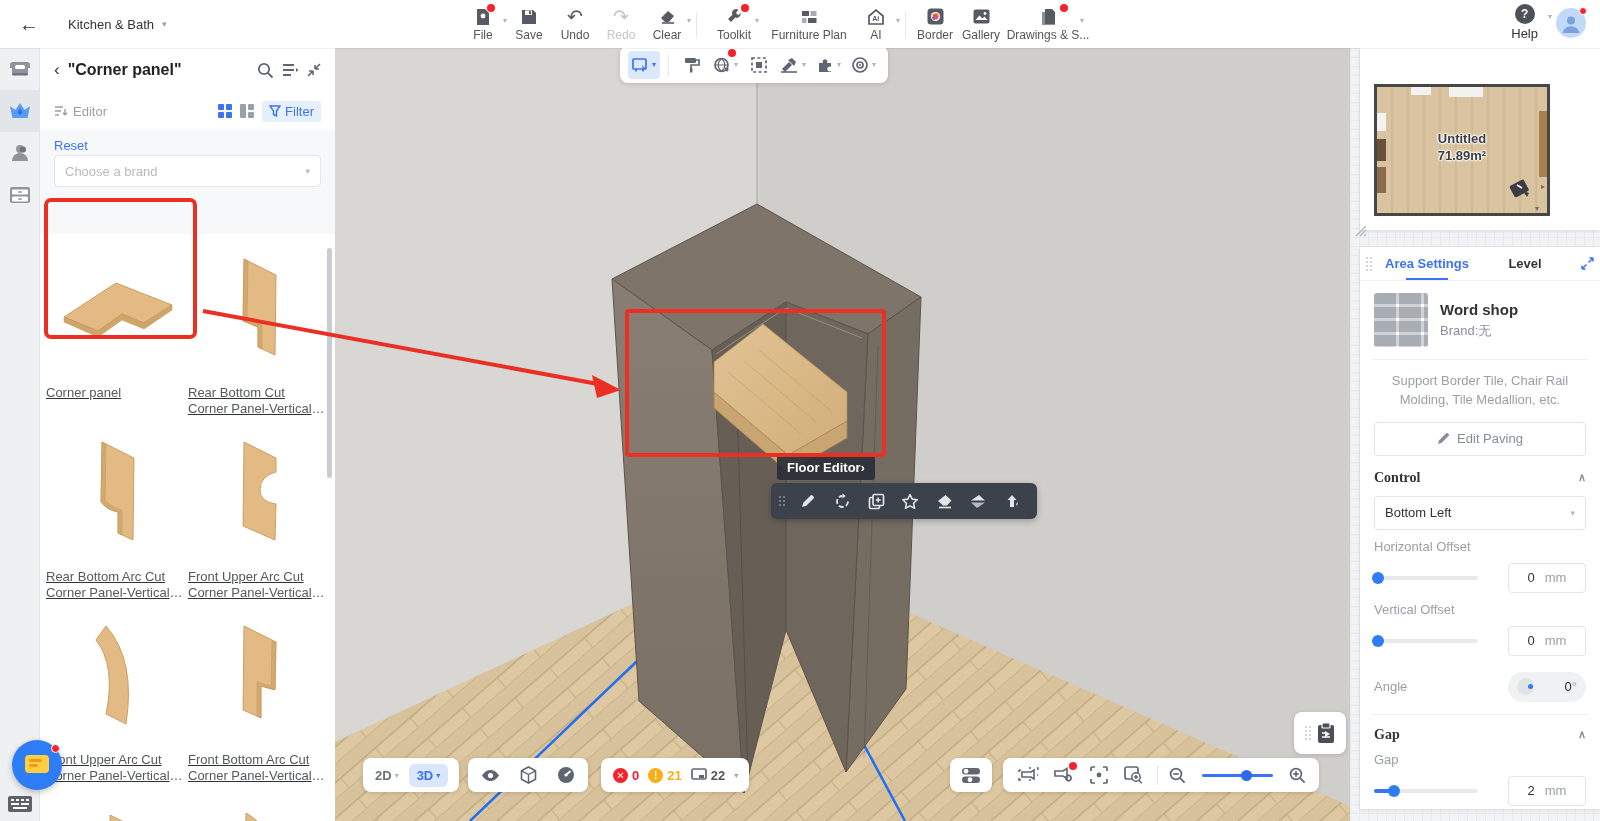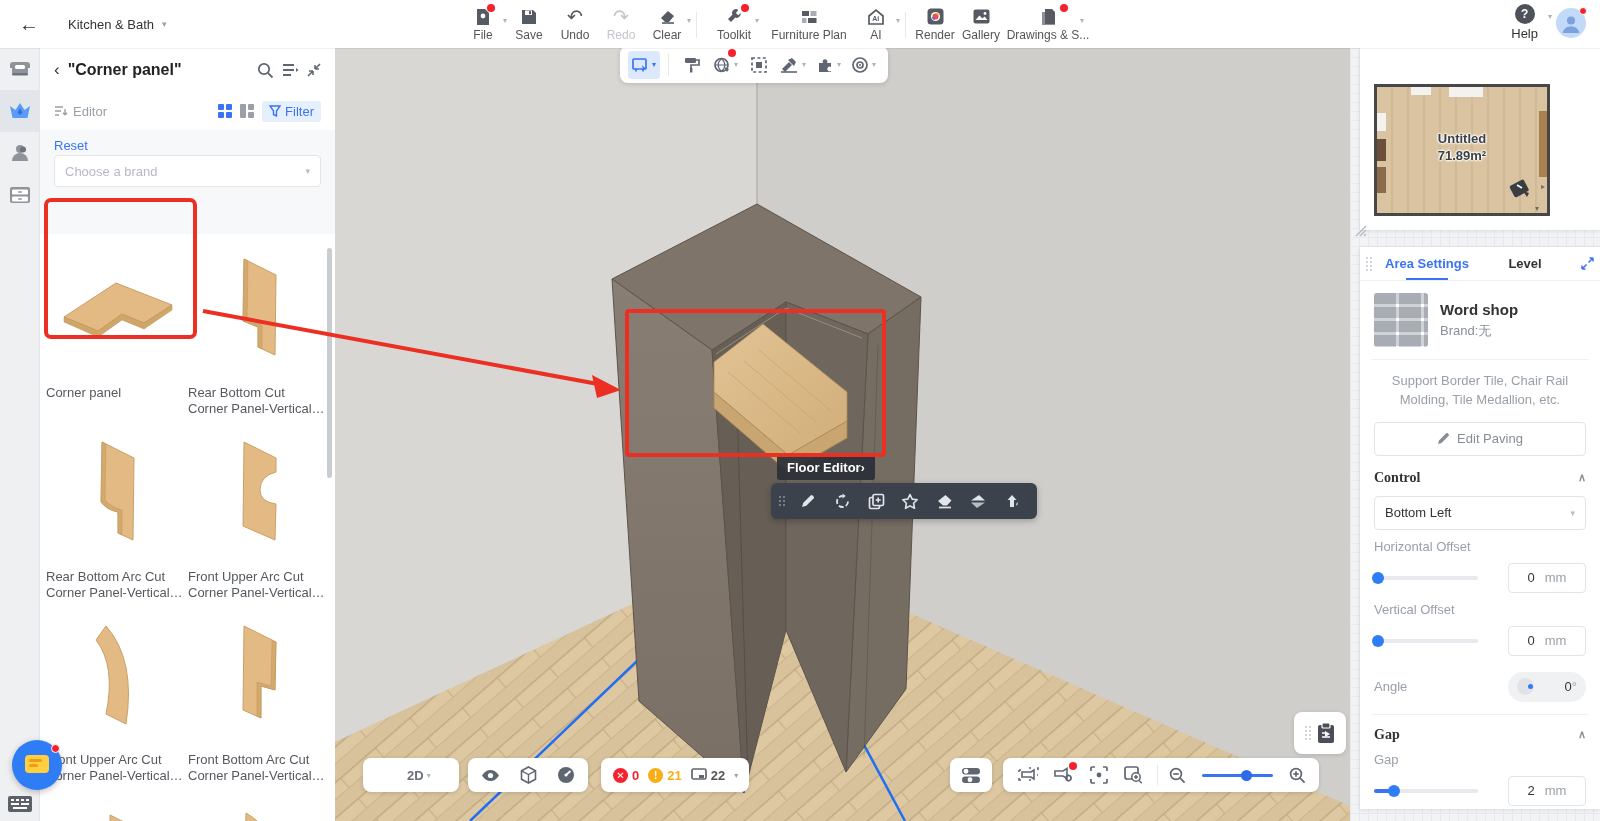--- a/index.html
+++ b/index.html
@@ -47,21 +47,21 @@
   .view-grid-icon { display:grid; grid-template-columns:6px 6px; grid-template-rows:6px 6px; gap:2px; cursor:pointer; }
   .view-grid-icon i { background:#3b73f5; border-radius:1px; }
   .view-list-icon { display:grid; grid-template-columns:6px 6px; grid-template-rows:6px 6px; gap:2px; cursor:pointer; }
   .view-list-icon i { background:#9aa0a8; border-radius:1px; }
   .filter-chip { display:flex; align-items:center; gap:4px; color:#3b73f5; background:#e6effd; border-radius:3px; padding:3px 7px; font-size:13px; cursor:pointer; }
   .lp-filterbox { position:absolute; left:0; top:82px; right:0; height:104px; background:#f7f8fa; padding:8px 14px; }
   .reset-link { text-align:left; color:#3b73f5; font-size:13px; margin-bottom:2px; cursor:pointer; }
   .brand-select { height:32px; background:#fff; border:1px solid #e3e5e9; border-radius:4px; display:flex; align-items:center; justify-content:space-between; padding:0 10px; color:#b6bac2; cursor:pointer; }
   .sel-caret { color:#b6bac2; font-size:9px; }
   .products { position:absolute; left:6px; top:196px; width:282px; display:grid; grid-template-columns:140px 140px; column-gap:2px; row-gap:10px; }
-  .prod { width:140px; cursor:pointer; }
+  .prod { width:140px; cursor:pointer;text-decoration:underline; }
   .prod .pimg { width:140px; height:137px; background:#fff; display:flex; align-items:center; justify-content:center; }
   .prod .plabel { margin-top:4px; font-size:13px; line-height:1.25; color:#55595f; display:-webkit-box; -webkit-line-clamp:2; -webkit-box-orient:vertical; overflow:hidden; }
   .lp-scrollbar { position:absolute; right:3px; top:200px; width:5px; height:230px; background:#c9ccd1; border-radius:3px; z-index:5; }
 
   
   .canvas-svg { position:absolute; left:335px; top:48px; z-index:1; }
 
   
   .sec-toolbar { position:absolute; left:620px; top:46px; height:37px; background:#fff; border-radius:8px; box-shadow:0 1px 5px rgba(0,0,0,.15); display:flex; align-items:center; padding:0 8px; gap:2px; z-index:20; }
   .sec-btn { position:relative; height:28px; min-width:30px; display:flex; align-items:center; justify-content:center; color:#5f6672; cursor:pointer; border-radius:4px; padding:0 4px; }
@@ -73,21 +73,21 @@
   
   .fe-tooltip { position:absolute; left:777px; top:455px; height:25px; background:rgba(42,47,55,.92); color:#fff; font-weight:bold; font-size:13px; display:flex; align-items:center; padding:0 10px; border-radius:3px; z-index:21; }
   .fe-tooltip .chev { font-size:12px; }
   .dark-toolbar { position:absolute; left:771px; top:483px; width:266px; height:36px; background:#3c424b; border-radius:6px; display:flex; align-items:center; padding:0 8px; z-index:20; box-shadow:0 2px 6px rgba(0,0,0,.25); }
   .dt-handle { display:grid; grid-template-columns:2px 2px; grid-template-rows:2px 2px 2px; gap:2px; margin-right:6px; cursor:grab; }
   .dt-handle i { background:#8d939c; border-radius:50%; }
   .dt-btn { flex:1; height:28px; display:flex; align-items:center; justify-content:center; color:#e2e5e9; cursor:pointer; font-size:16px; }
 
   
   .pill { position:absolute; top:758px; height:34px; background:#fff; border-radius:8px; box-shadow:0 1px 4px rgba(0,0,0,.14); display:flex; align-items:center; z-index:20; }
-  .mode-btn { display:flex; align-items:center; gap:3px; font-size:13px; font-weight:bold; color:#6b7078; padding:4px 8px; border-radius:6px; cursor:pointer;margin-left:32px; }
+  .mode-btn { display:flex; align-items:center; gap:3px; font-size:13px; font-weight:bold; color:#6b7078; padding:4px 8px; border-radius:6px; cursor:pointer; }
   .mode-btn .mcaret { font-size:8px; color:#b0b4ba; }
   .mode-btn.active { color:#3b73f5; background:#d9e6fb; }
   .mode-btn.active .mcaret { color:#3b73f5; }
   .pic-btn { width:38px; height:30px; display:flex; align-items:center; justify-content:center; color:#5f6672; cursor:pointer; position:relative; }
   .badge-item { display:flex; align-items:center; gap:4px; cursor:pointer; }
   .disc { width:15px; height:15px; border-radius:50%; color:#fff; font-size:10px; font-weight:bold; display:flex; align-items:center; justify-content:center; }
   .disc.red { background:#f5222d; }
   .disc.orange { background:#faad14; }
   .badge-num.red { color:#f5222d; font-weight:bold; }
   .badge-num.orange { color:#faad14; font-weight:bold; }
@@ -293,21 +293,21 @@
       <div class="tool">
         <span class="ticon">
             <svg width="17" height="17" viewBox="0 0 17 17">
               <rect x="0.5" y="0.5" width="16" height="16" rx="3.5" fill="#565b63"></rect>
               <circle cx="8.5" cy="8.5" r="4.6" fill="#fff"></circle>
               <circle cx="8.5" cy="8.5" r="3.1" fill="#e8505b"></circle>
               <path d="M8.5 5.4a3.1 3.1 0 0 1 3 2.3" stroke="#f6a623" stroke-width="1.4" fill="none"></path>
               <path d="M5.5 9.3a3.1 3.1 0 0 0 2.2 2.2" stroke="#3b73f5" stroke-width="1.4" fill="none"></path>
             </svg>
           </span>
-        <span class="tlabel">Render</span>
+        <span class="tlabel">Border</span>
       </div>
       <div class="tool">
         <span class="ticon">
             <svg width="17" height="15" viewBox="0 0 17 15">
               <rect x="0.5" y="0.5" width="16" height="14" rx="2" fill="#565b63"></rect>
               <path d="M2.5 11l4-4.5 3 3 2-2 3 3.5z" fill="#fff"></path>
               <circle cx="12" cy="4.5" r="1.4" fill="#fff"></circle>
             </svg>
           </span>
         <span class="tlabel">Gallery</span>

